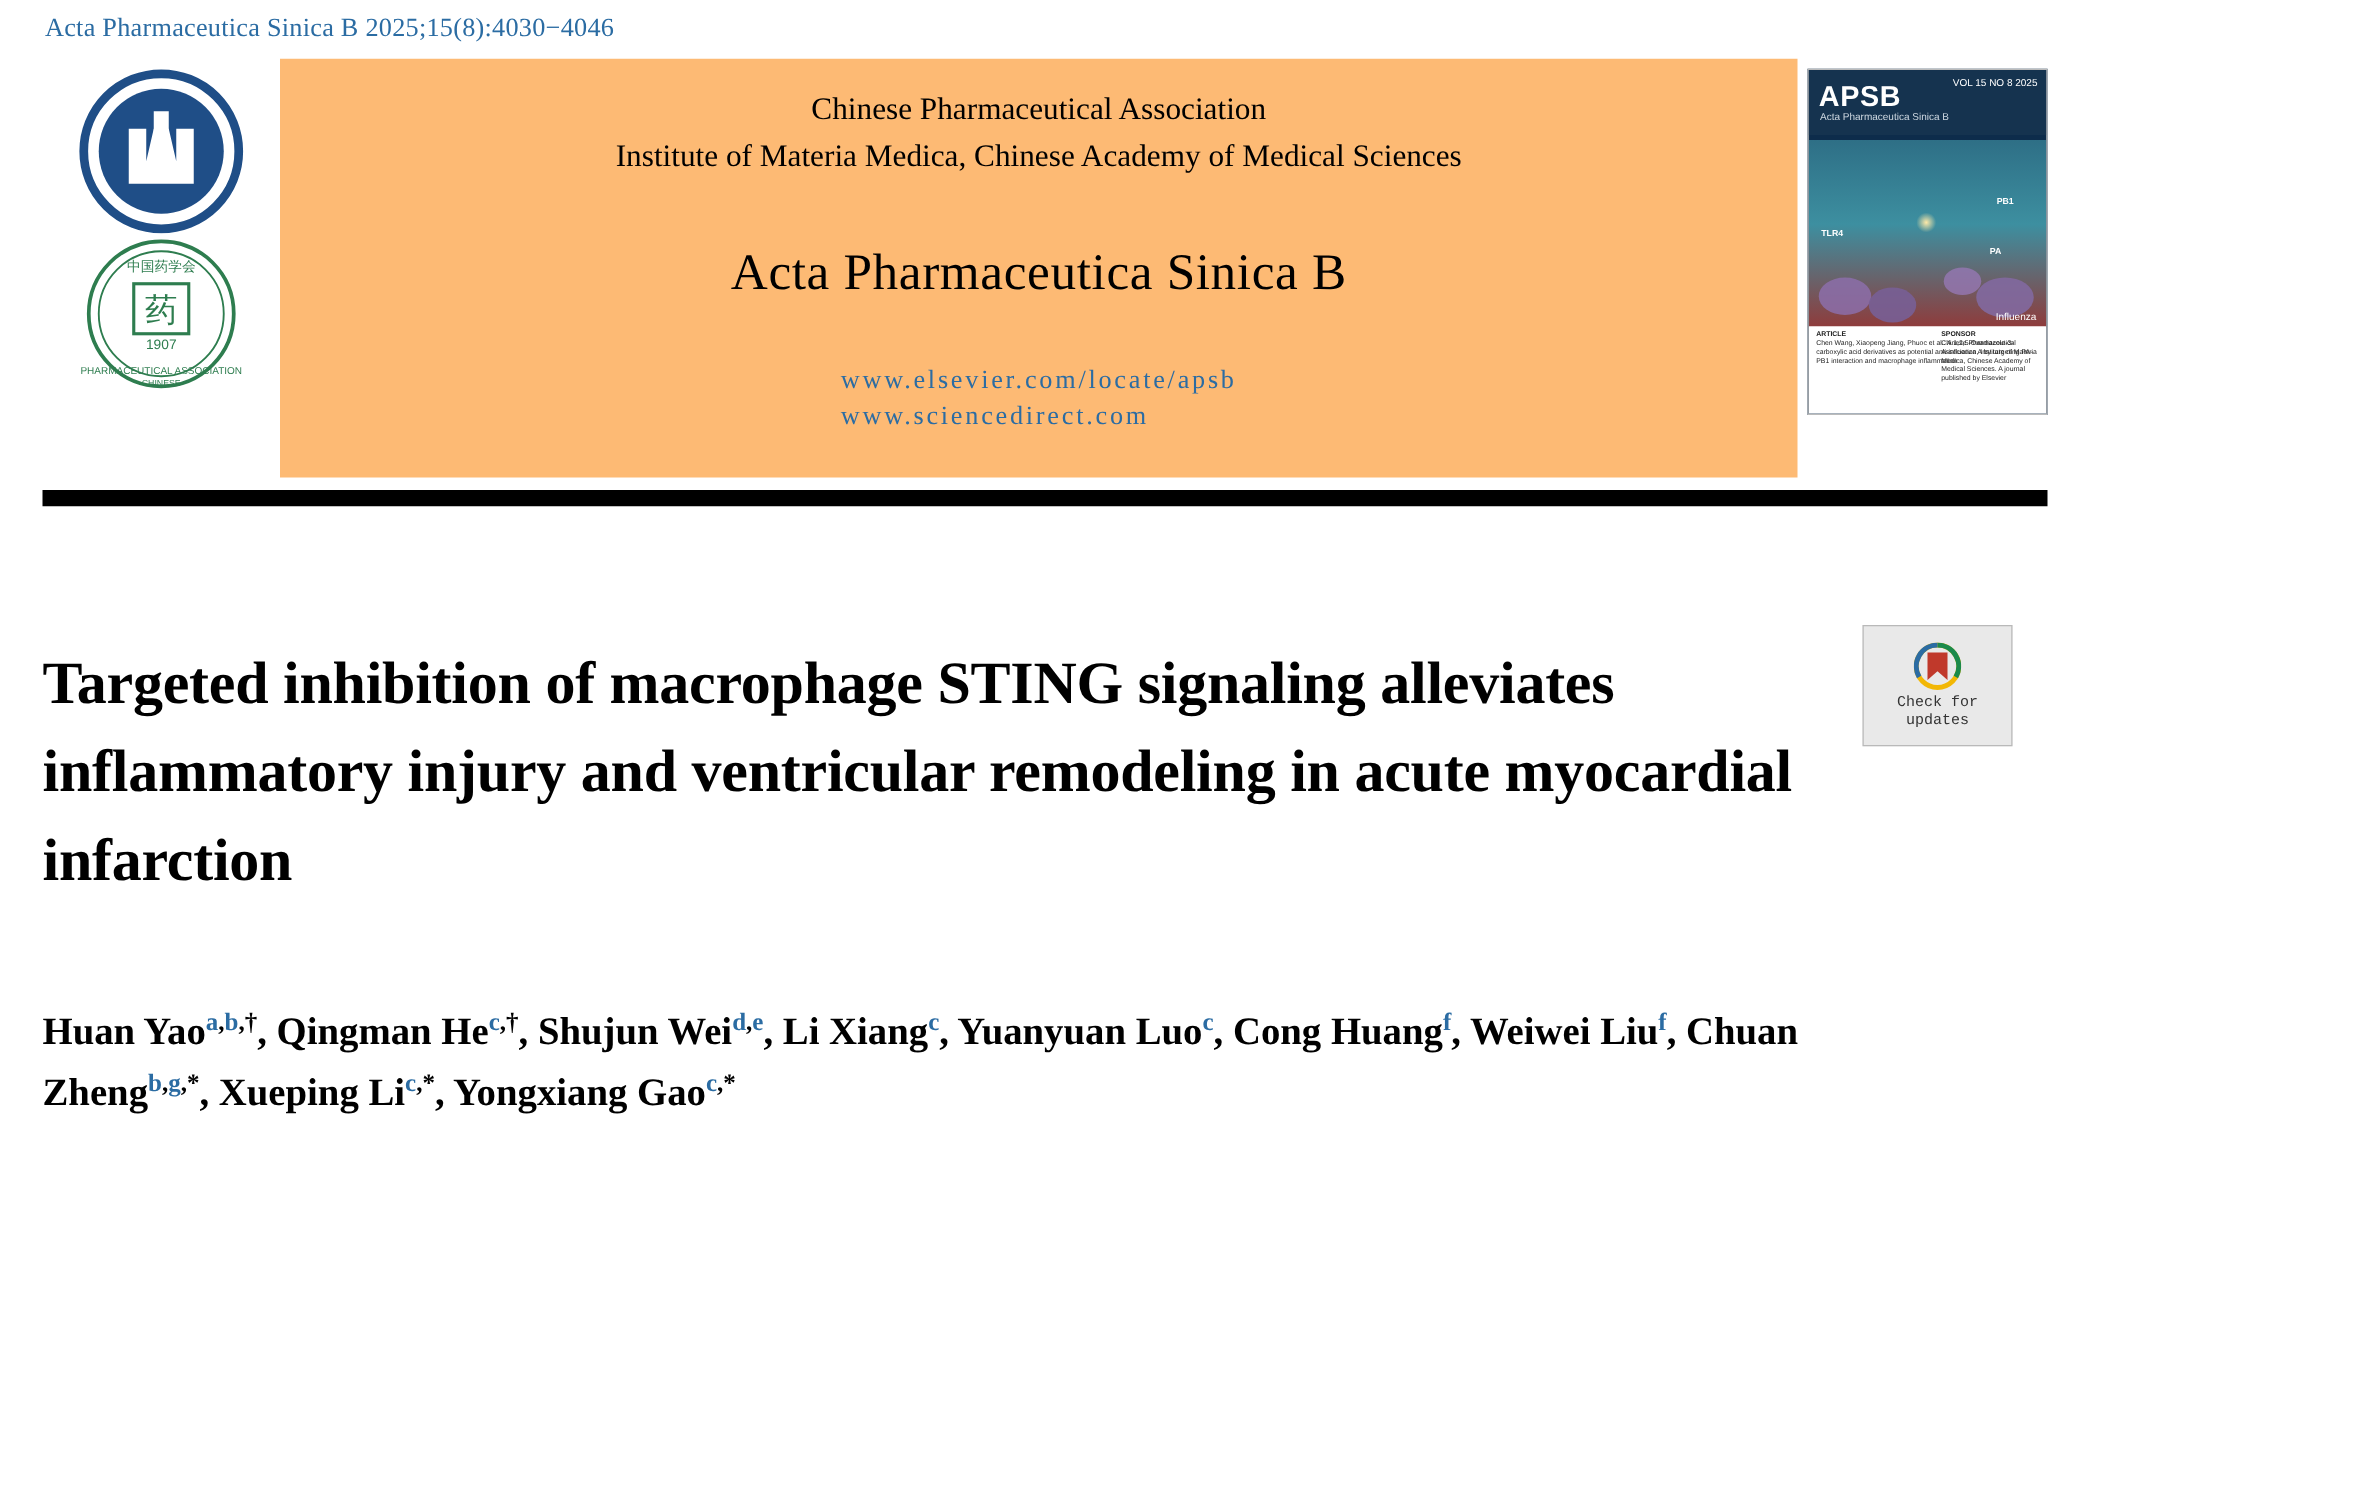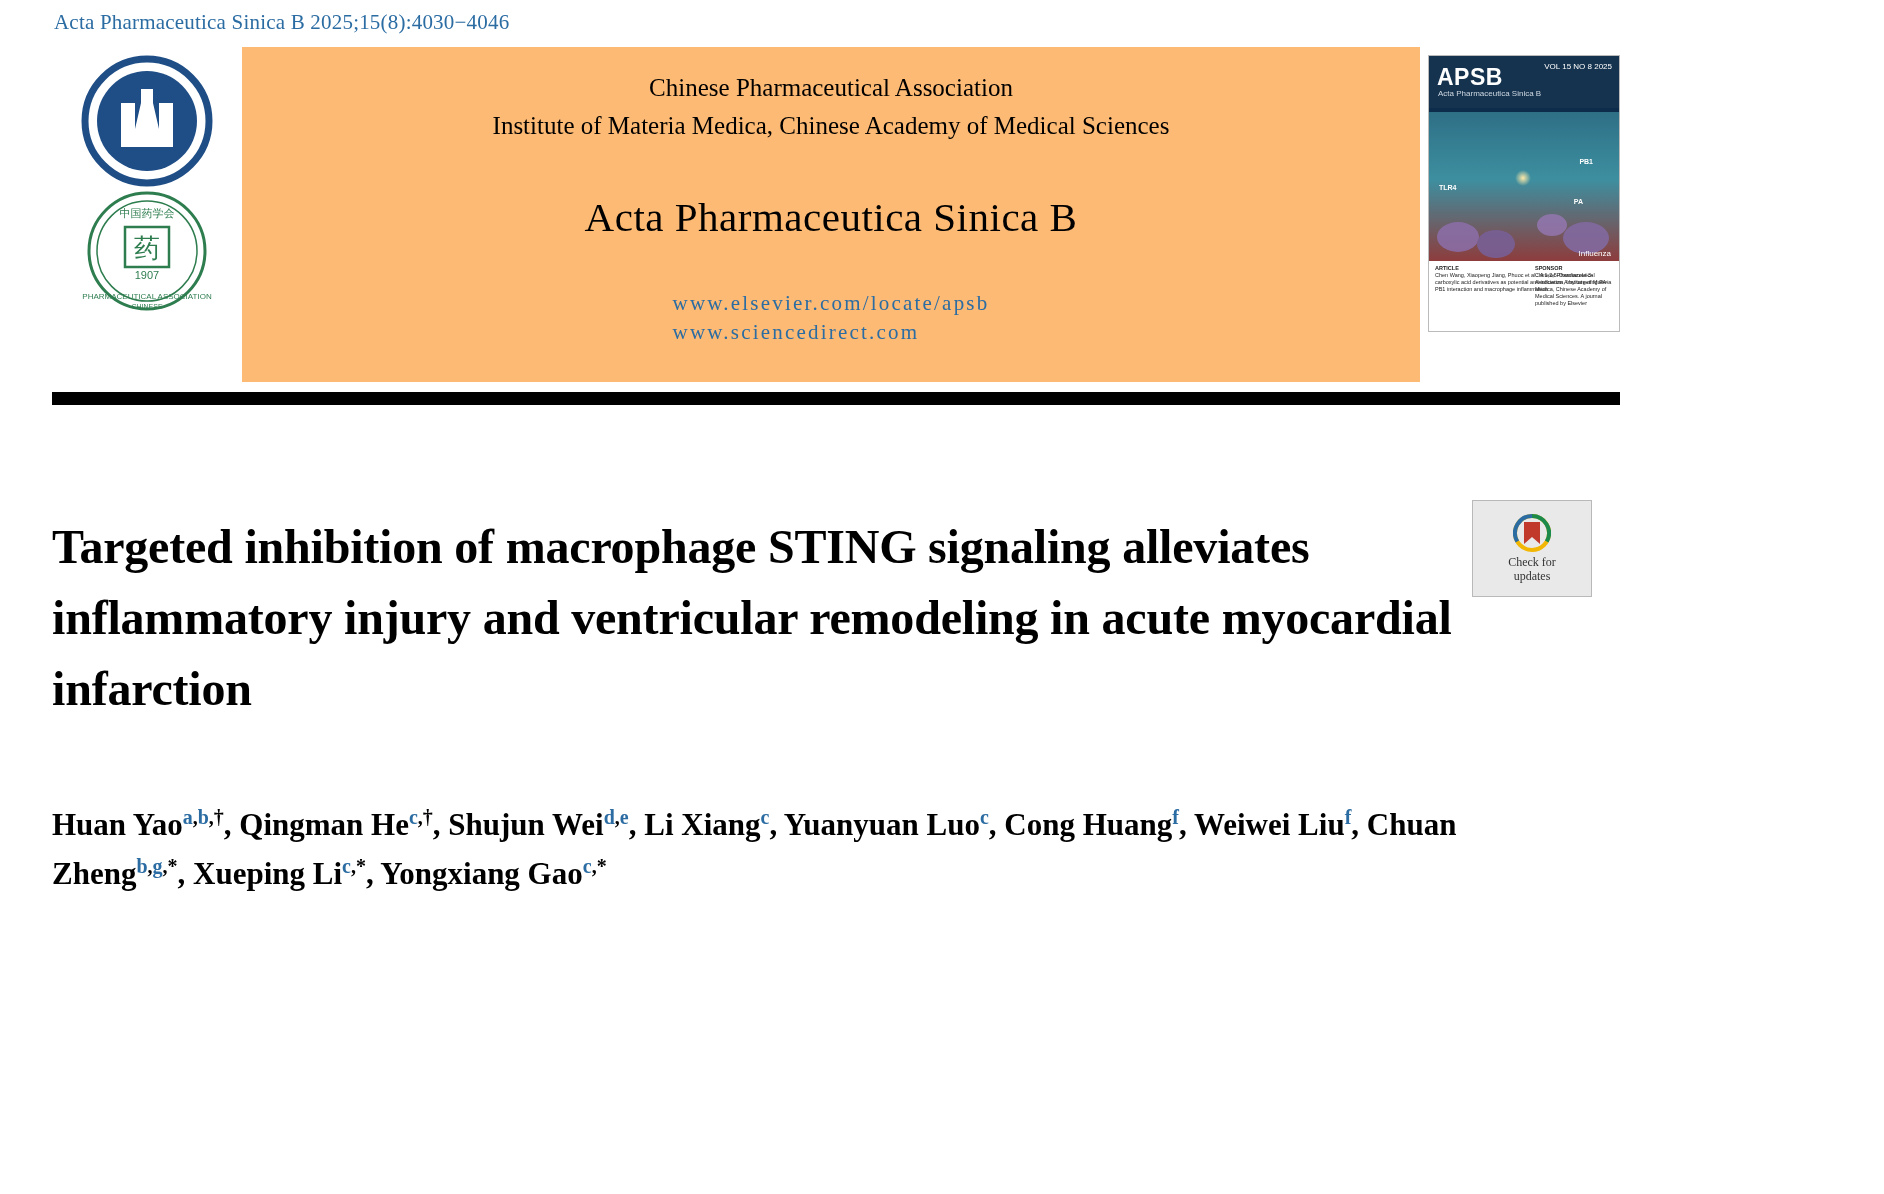--- a/index.html
+++ b/index.html
@@ -12,21 +12,21 @@
     height: 1194px;
     font-family: "Liberation Serif", serif;
     color: #000000;
     overflow: hidden;
   }
   .page {
     position: relative;
     width: 1672px;
     height: 1194px;
     box-sizing: border-box;
-    padding: 0 52px;
+    padding: 0 34px;
   }
 
   
   .running-head {
     font-family: "Liberation Serif", serif;
     font-size: 21px;
     color: #2b6ca3;
     padding-top: 10px;
     padding-left: 2px;
     letter-spacing: 0.2px;
@@ -220,21 +220,21 @@
     top: 95px;
     right: 28px;
     width: 118px;
     height: 95px;
     background: #e9e9e9;
     border: 1px solid #b9b9b9;
     display: flex;
     flex-direction: column;
     align-items: center;
     justify-content: center;
-    font-family: Liberation Serif, serif;
+    font-family: Liberation Mono, monospace;
     font-size: 12px;
     color: #333333;
     line-height: 14px;
   }
   .crossmark .cm-text { text-align: center; margin-top: 3px; }
 </style>
 </head>
 <body>
 
 <div class="page">

